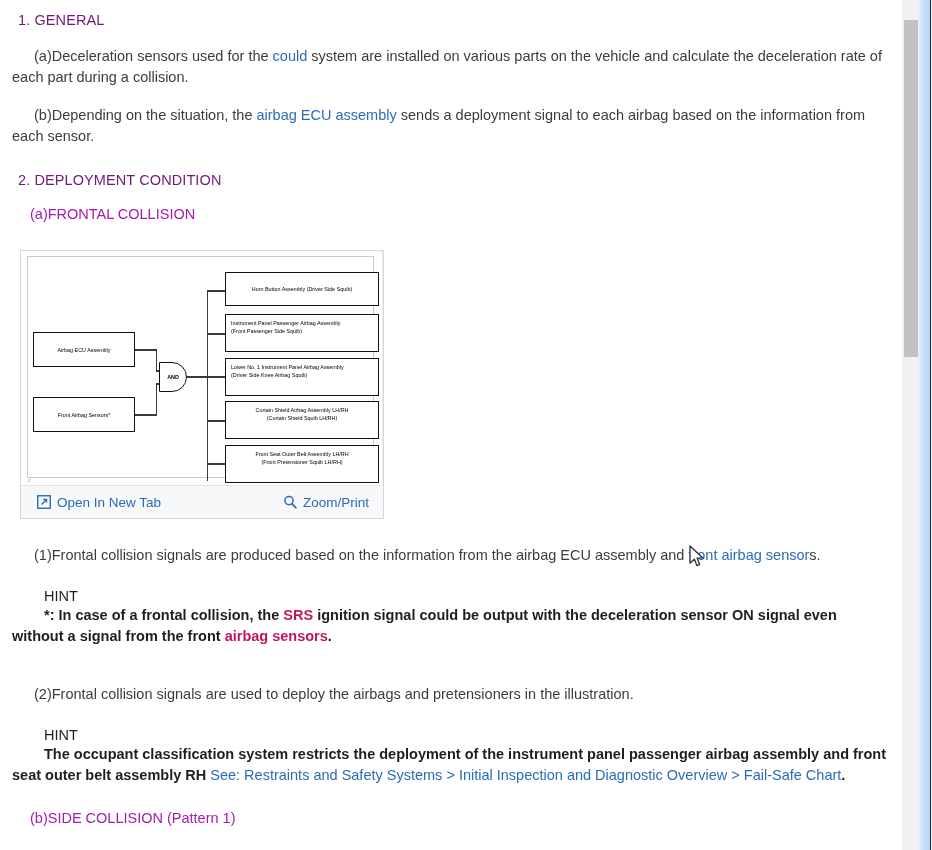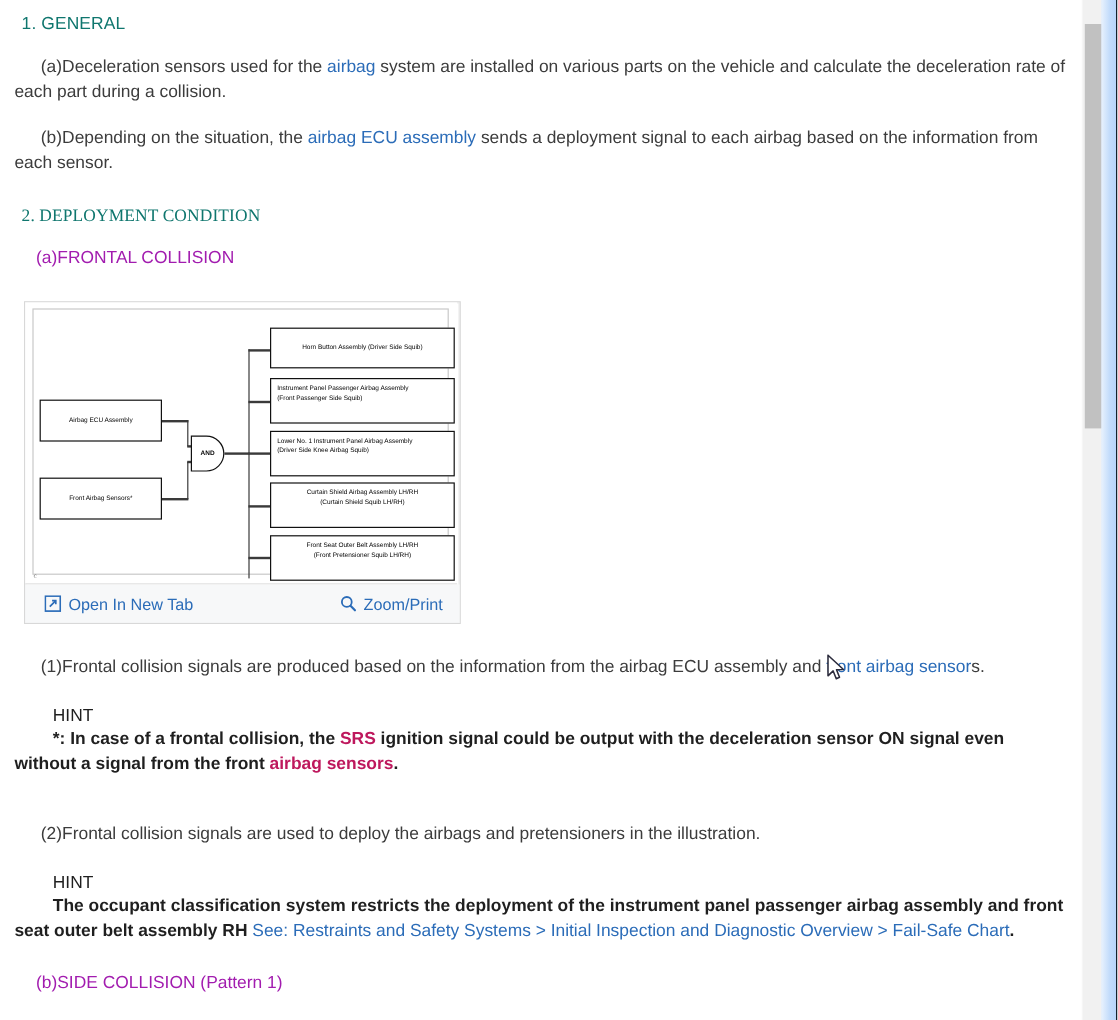--- a/index.html
+++ b/index.html
@@ -23,21 +23,21 @@
     overflow: hidden;
   }
 
   .content {
     padding: 0 12px 0 12px;
   }
 
   
   .heading {
     font-size: 14.5px;
-    color: #0f766e;
+    color: #701a75;
     margin: 12px 0 0 6px;
     letter-spacing: .1px;
   }
   .para {
     font-size: 14.5px;
     color: #3c3c3c;
     line-height: 1.42;
     margin: 18px 0 0 0;
     text-indent: 22px;
   }
@@ -197,25 +197,25 @@
   }
 </style>
 </head>
 <body>
 
 <div id="page">
   <div class="content">
 
     <div class="heading">1. GENERAL</div>
 
-    <p class="para"><span>(a)Deceleration sensors used for the </span><a class="lnk" href="#">airbag</a><span> system are installed on various parts on the vehicle and calculate the deceleration rate of each part during a collision.</span></p>
+    <p class="para"><span>(a)Deceleration sensors used for the </span><a class="lnk" href="#">could</a><span> system are installed on various parts on the vehicle and calculate the deceleration rate of each part during a collision.</span></p>
 
     <p class="para"><span>(b)Depending on the situation, the </span><a class="lnk" href="#">airbag ECU assembly</a><span> sends a deployment signal to each airbag based on the information from each sensor.</span></p>
 
-    <div class="heading" style="margin-top:26px;font-family:Liberation Serif, serif;">2. DEPLOYMENT CONDITION</div>
+    <div class="heading" style="margin-top:26px;">2. DEPLOYMENT CONDITION</div>
 
     <div class="sub">(a)FRONTAL COLLISION</div>
 
     <div class="figure-card">
       <div class="figure-canvas">
         <div class="fig-inner-border"></div>
 
         <div class="dbox center" style="left:12px; top:81px; width:102px; height:35px;">
           <span>Airbag ECU Assembly</span>
         </div>

